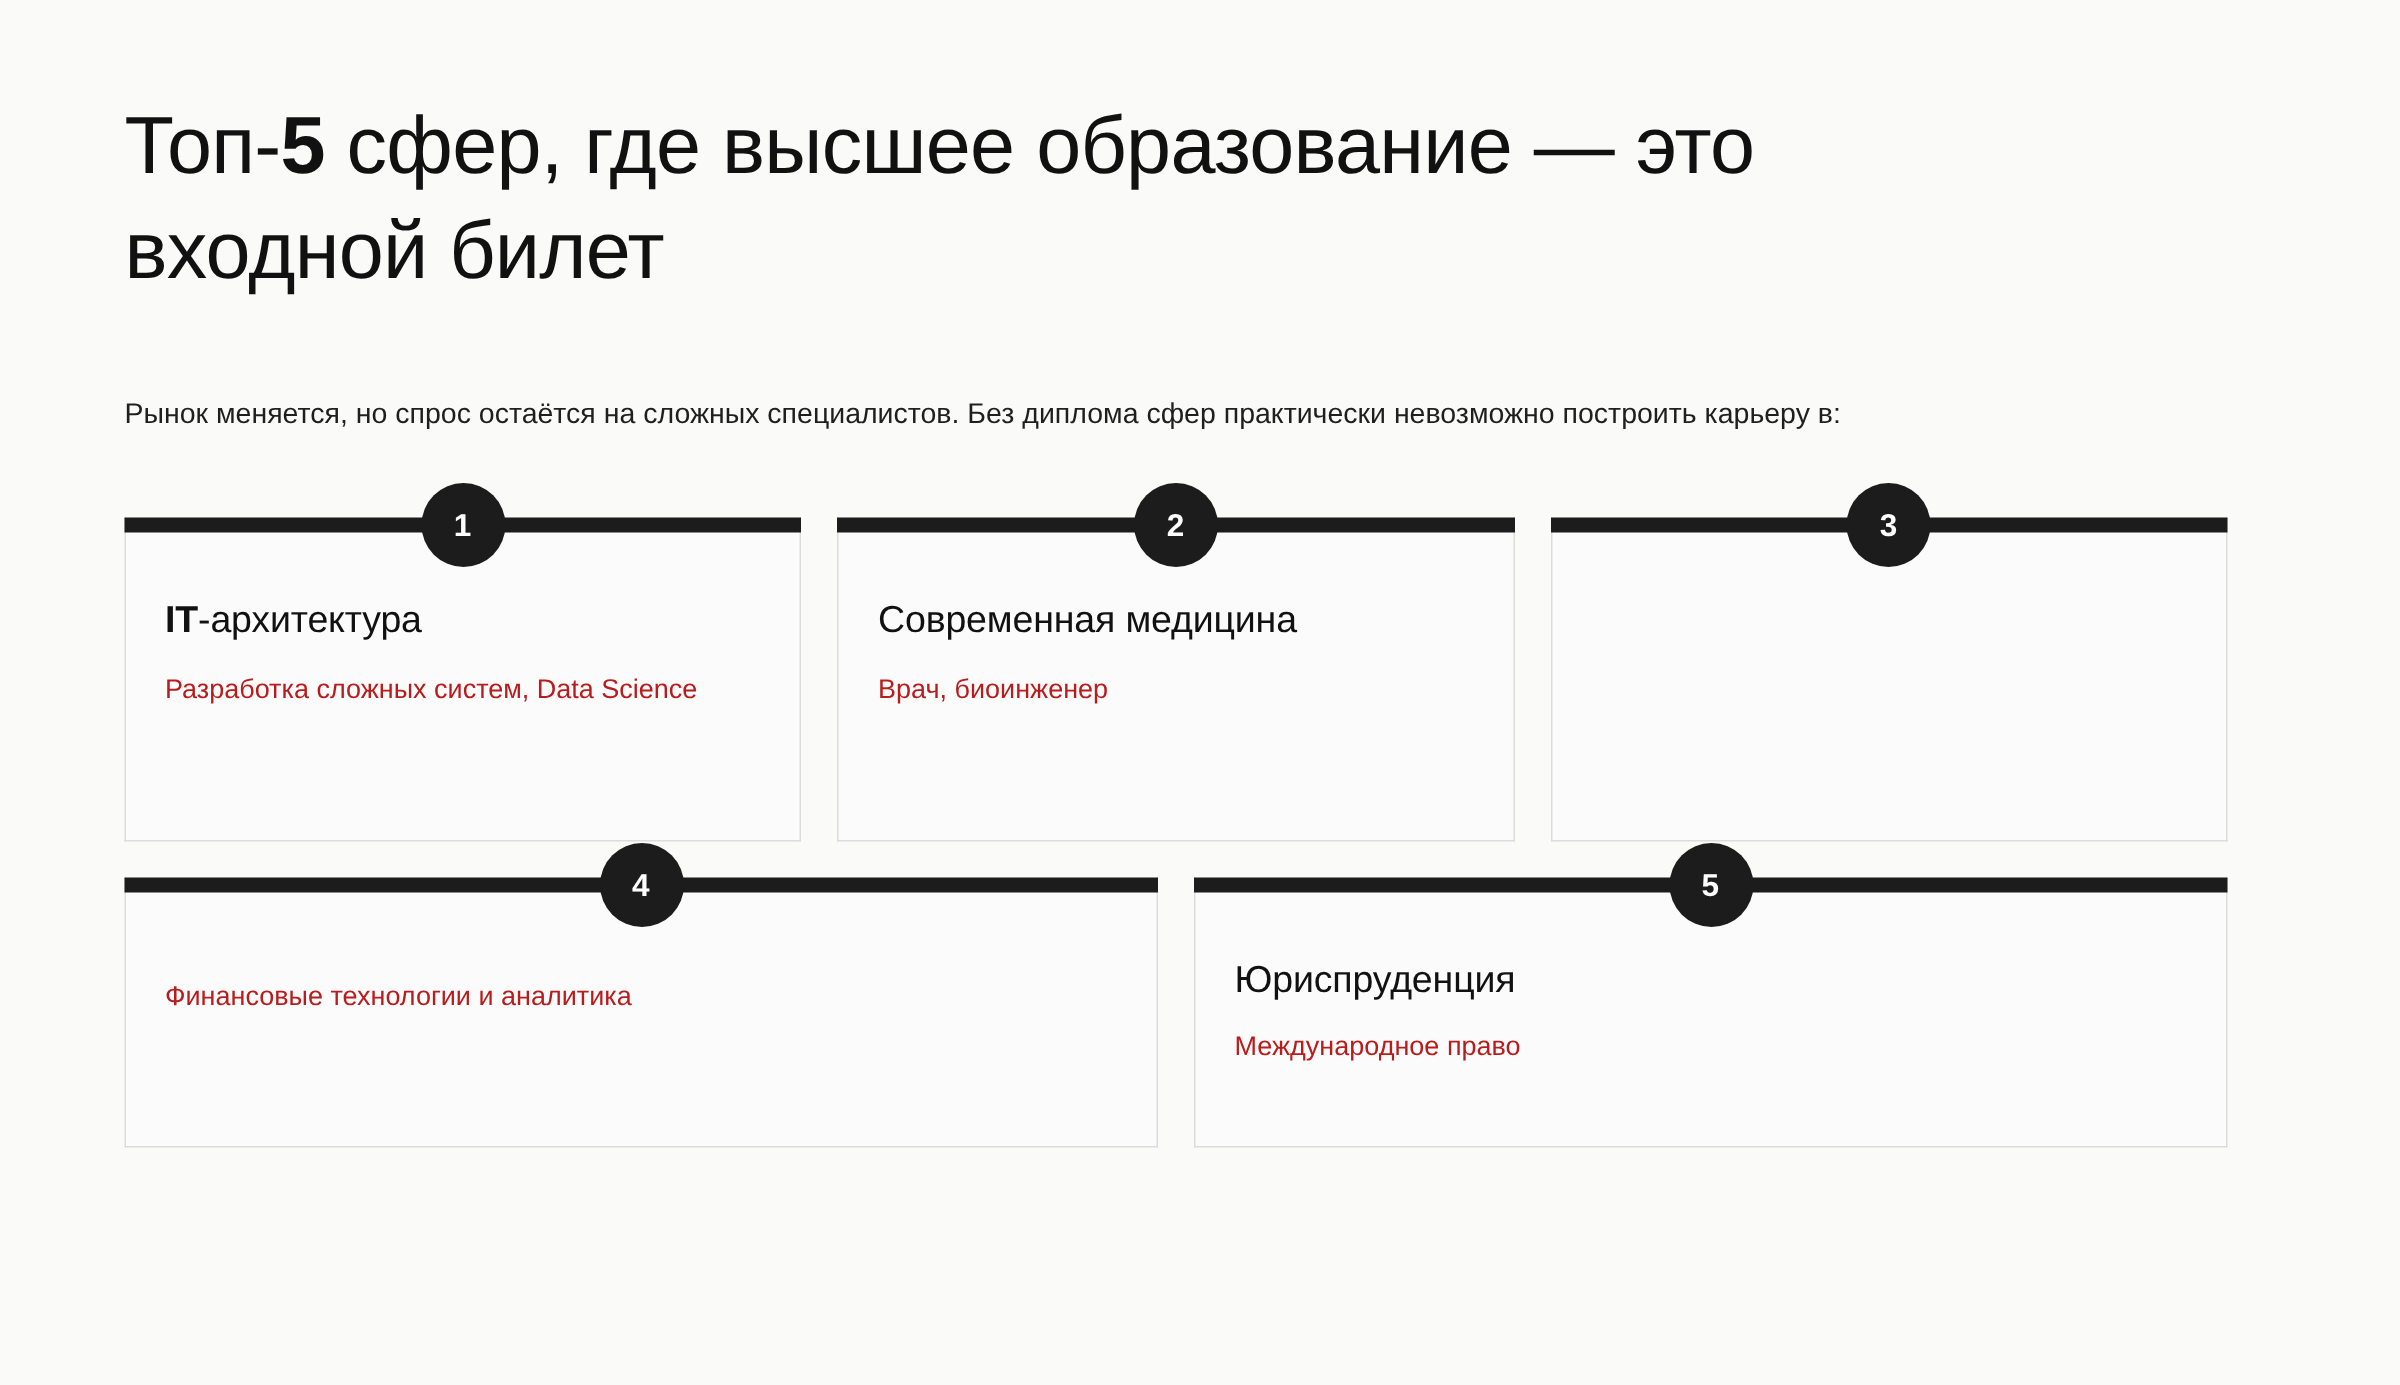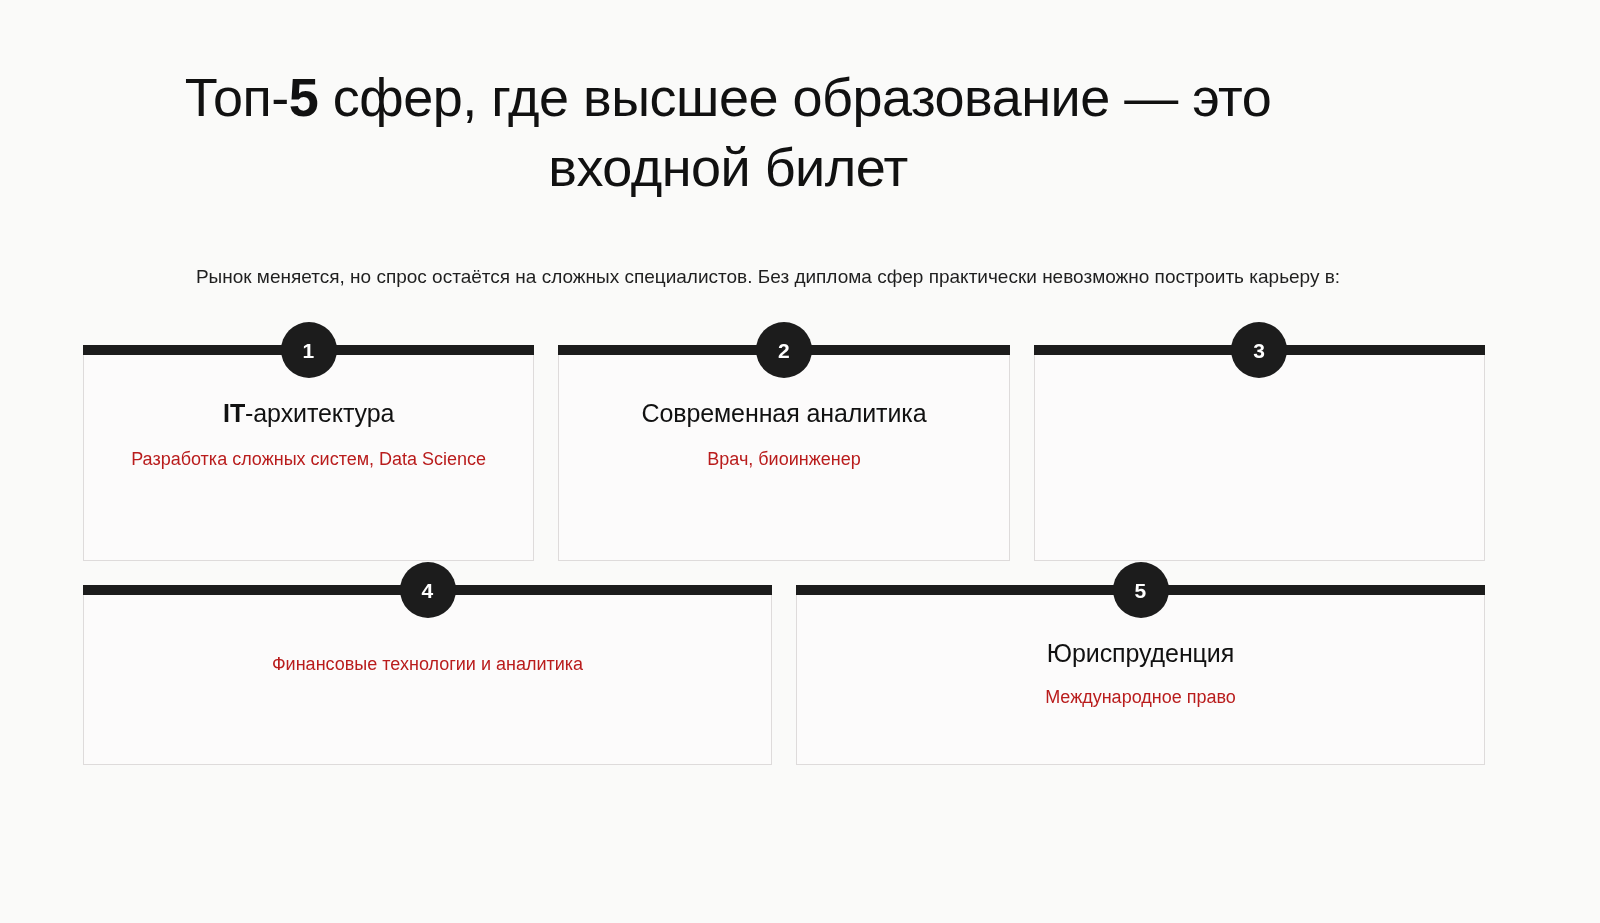--- a/index.html
+++ b/index.html
@@ -1,16 +1,16 @@
 <!DOCTYPE html>
 <html lang="ru"><head>
 <meta charset="utf-8">
 <title>Топ-5 сфер</title>
 <style>
-  * { box-sizing: border-box; margin: 0; padding: 0; text-align: center; }
+  * { box-sizing: border-box; margin: 0; padding: 0; }
 
   html, body {
     width: 1600px;
     height: 923px;
   }
 
   body {
     background: #fafaf9;
     font-family: "Liberation Sans", "DejaVu Sans", sans-serif;
     color: #1a1a1a;
@@ -155,21 +155,21 @@
         <div class="card row1">
           <div class="card-bar"></div>
           <div class="card-badge">1</div>
           <div class="card-title"><b>IT</b><span>-архитектура</span></div>
           <div class="card-desc">Разработка сложных систем, Data Science</div>
         </div>
 
         <div class="card row1">
           <div class="card-bar"></div>
           <div class="card-badge">2</div>
-          <div class="card-title"><b></b><span>Современная аналитика</span></div>
+          <div class="card-title"><b></b><span>Современная медицина</span></div>
           <div class="card-desc">Врач, биоинженер</div>
         </div>
 
         <div class="card row1">
           <div class="card-bar"></div>
           <div class="card-badge">3</div>
         </div>
 
       </div>
 

